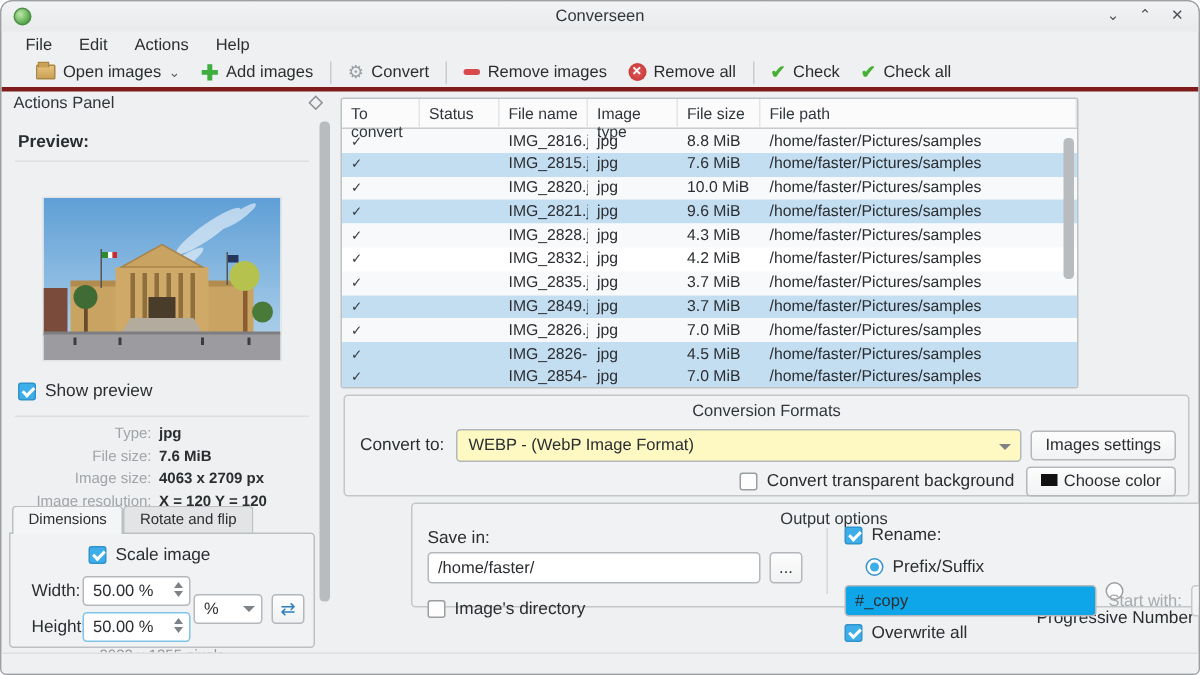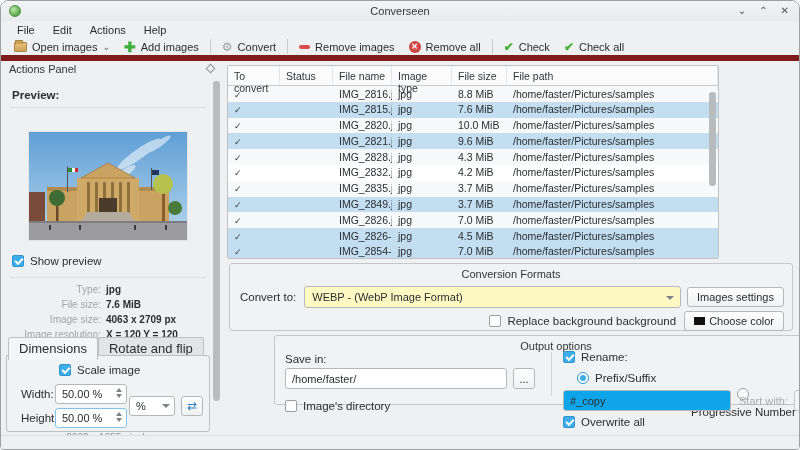--- a/index.html
+++ b/index.html
@@ -16,21 +16,21 @@
   .win-btns{ position:absolute; right:10px; top:0; height:20px; display:flex; gap:13px; align-items:center; }
   .win-btn{ font-size:10px; color:#4d5157; line-height:1; cursor:default; }
 
   
   .menubar{ position:absolute; top:20px; left:0; right:0; height:17px; display:flex;
     align-items:center; padding-left:8px; gap:2px; }
   .menu-item{ font-size:11px; padding:1px 8px; color:#2b2e31; }
 
   
   .toolbar{ position:absolute; top:37px; left:0; right:0; height:23px; display:flex;
-    align-items:center; padding-left:6px; border-bottom:6px solid #7f1d1d; }
+    align-items:center; padding-left:16px; border-bottom:3px solid #7f1d1d; }
   .tbtn{ display:flex; align-items:center; gap:5px; font-size:11px; padding:2px 7px; color:#2b2e31; }
   .tsep{ width:1px; height:15px; background:#c9cbcd; margin:0 4px; }
   .ico{ display:inline-block; }
   .folder-ico{ width:13px; height:10px; background:linear-gradient(#e9c27c,#caa157); border:1px solid #a98743;
     border-radius:1px; position:relative; }
   .folder-ico::before{ content:''; position:absolute; top:-3px; left:0; width:6px; height:3px;
     background:#caa157; border:1px solid #a98743; border-bottom:none; border-radius:1px 1px 0 0; }
   .plus-ico{ color:#3fae3f; font-weight:bold; font-size:14px; line-height:10px; }
   .gear-ico{ color:#9aa0a5; font-size:12px; line-height:12px; }
   .minus-ico{ width:11px; height:4px; background:#d84a4a; border-radius:2px; }
@@ -48,21 +48,21 @@
   .hr1{ position:absolute; top:26px; left:6px; right:4px; height:1px; background:#dcdee0; }
   .preview-img{ position:absolute; top:51px; left:25px; width:158px; height:108px; background:#fff;
     box-shadow:0 0 0 1px #e3e4e5; }
   .showprev-row{ position:absolute; top:174px; left:8px; display:flex; gap:6px; align-items:center; font-size:11.5px; }
   .hr2{ position:absolute; top:196px; left:6px; right:4px; height:1px; background:#dcdee0; }
   .info-grid{ position:absolute; top:203px; left:0; right:0; display:grid;
     grid-template-columns:102px 1fr; row-gap:4px; font-size:10px; }
   .info-grid .lab{ text-align:right; color:#a0a4a8; padding-right:5px; }
   .info-grid .val{ color:#2b2e31; font-weight:bold; }
   .tabs{ position:absolute; top:256px; left:4px; display:flex; }
-  .tab{ font-size:13px; padding:3px 10px 4px; border:1px solid #bcc0c3; border-bottom:none;
+  .tab{ font-size:10px; padding:3px 10px 4px; border:1px solid #bcc0c3; border-bottom:none;
     background:#e2e4e5; border-radius:3px 3px 0 0; color:#2b2e31; }
   .tab.active{ background:#f4f5f6; position:relative; z-index:2; }
   .tabframe{ position:absolute; top:274px; left:2px; right:0; bottom:2px; border:1px solid #bcc0c3;
     border-radius:0 3px 3px 3px; background:#f1f2f3; }
   .scale-row{ position:absolute; top:8px; left:52px; display:flex; gap:6px; align-items:flex-end; font-size:11.5px; }
   .dim-label{ position:absolute; font-size:11.5px; }
   .spinbox{ position:absolute; width:72px; height:20px; background:#fff; border:1px solid #b4b8bb;
     border-radius:3px; font-size:11px; padding:3px 14px 0 6px; }
   .spinbox.focus{ border-color:#7fc4e8; }
   .spin-arr{ position:absolute; right:4px; top:3px; display:flex; flex-direction:column; gap:2px; }
@@ -426,21 +426,21 @@
       <span class="convertto-label">Convert to:</span>
       <div class="fmt-combo">
         <span>WEBP - (WebP Image Format)</span>
         <span class="cmb-chev"></span>
       </div>
       <button class="btn" style="margin-left:6px;">Images settings</button>
     </div>
     <div class="conv-row2">
       <span class="cb-row">
         <span class="cb"></span>
-        <span>Replace background background</span>
+        <span>Convert transparent background</span>
       </span>
       <button class="btn">
         <span class="swatch"></span><span>Choose color</span>
       </button>
     </div>
   </div>
 
   <div class="group" id="out-group">
     <div class="gtitle">Output options</div>
     <span class="savein-label">Save in:</span>

